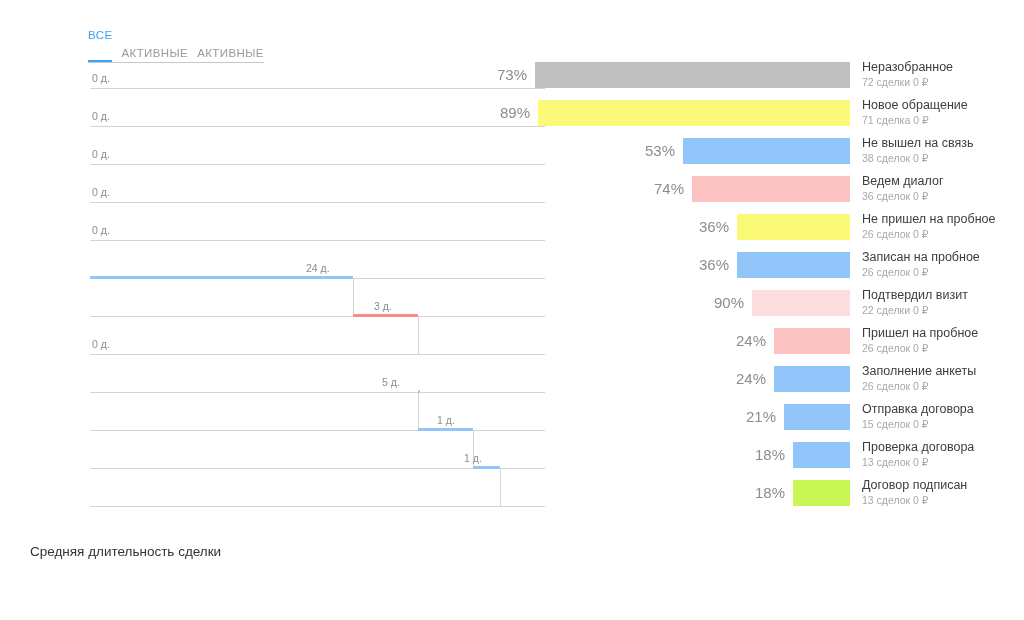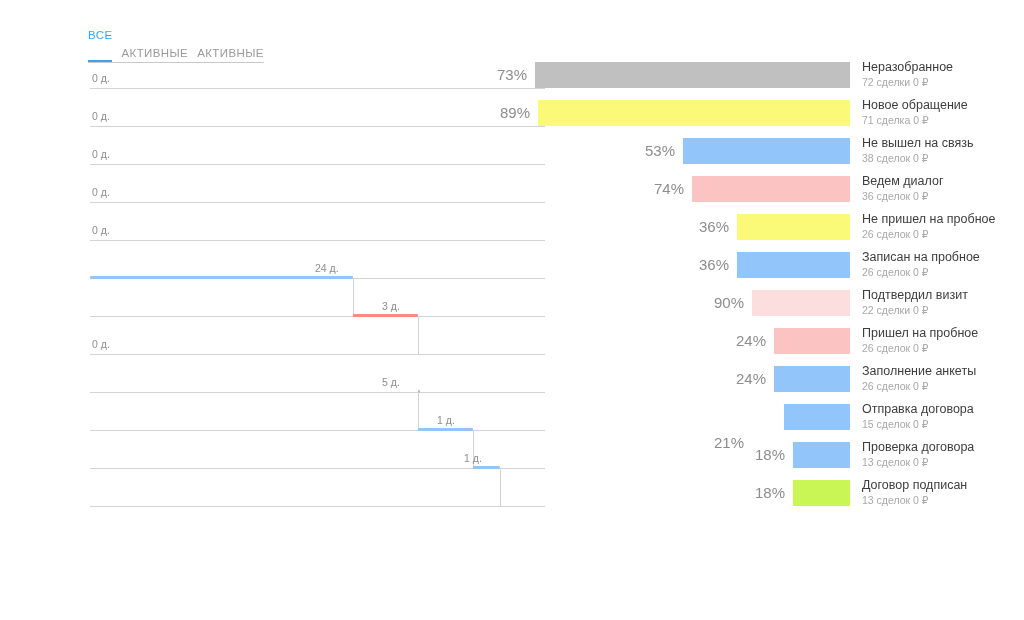--- a/index.html
+++ b/index.html
@@ -202,33 +202,33 @@
       <div class="days" style="left: 92px;">0 д.</div>
       <div class="bar" style="width: 113px; background: rgb(250, 250, 120);"></div>
       <div class="pct" style="left: 675px; width: 54px;">36%</div>
       <div class="stage">
         <div class="stage-name">Не пришел на пробное</div>
         <div class="stage-sub">26 сделок 0 ₽</div>
       </div>
     </div>
     <div class="row" style="top: 190px;">
       <div class="baseline" style="left: 90px; width: 455px;"></div>
-      <div class="days" style="left: 315px;">24 д.</div>
+      <div class="days" style="left: 306px;">24 д.</div>
       <div class="seg" style="left: 90px; width: 263px; background: rgb(146, 197, 250);"></div>
       <div class="riser" style="left: 353px; top: 30px; height: 38px;"></div>
       <div class="bar" style="width: 113px; background: rgb(146, 197, 250);"></div>
       <div class="pct" style="left: 675px; width: 54px;">36%</div>
       <div class="stage">
         <div class="stage-name">Записан на пробное</div>
         <div class="stage-sub">26 сделок 0 ₽</div>
       </div>
     </div>
     <div class="row" style="top: 228px;">
       <div class="baseline" style="left: 90px; width: 455px;"></div>
-      <div class="days" style="left: 382px;">3 д.</div>
+      <div class="days" style="left: 374px;">3 д.</div>
       <div class="seg" style="left: 353px; width: 65px; background: rgb(250, 138, 138);"></div>
       <div class="riser" style="left: 418px; top: 30px; height: 38px;"></div>
       <div class="bar" style="width: 98px; background: rgb(252, 222, 222);"></div>
       <div class="pct" style="left: 690px; width: 54px;">90%</div>
       <div class="stage">
         <div class="stage-name">Подтвердил визит</div>
         <div class="stage-sub">22 сделки 0 ₽</div>
       </div>
     </div>
     <div class="row" style="top: 266px;">
@@ -252,21 +252,21 @@
         <div class="stage-name">Заполнение анкеты</div>
         <div class="stage-sub">26 сделок 0 ₽</div>
       </div>
     </div>
     <div class="row" style="top: 342px;">
       <div class="baseline" style="left: 90px; width: 455px;"></div>
       <div class="days" style="left: 437px;">1 д.</div>
       <div class="seg" style="left: 418px; width: 55px; background: rgb(146, 197, 250);"></div>
       <div class="riser" style="left: 473px; top: 30px; height: 38px;"></div>
       <div class="bar" style="width: 66px; background: rgb(146, 197, 250);"></div>
-      <div class="pct" style="left: 690px; width: 54px; margin-top: 26px;">21%</div>
+      <div class="pct" style="left: 722px; width: 54px;">21%</div>
       <div class="stage">
         <div class="stage-name">Отправка договора</div>
         <div class="stage-sub">15 сделок 0 ₽</div>
       </div>
     </div>
     <div class="row" style="top: 380px;">
       <div class="baseline" style="left: 90px; width: 455px;"></div>
       <div class="days" style="left: 464px;">1 д.</div>
       <div class="seg" style="left: 473px; width: 27px; background: rgb(146, 197, 250);"></div>
       <div class="riser" style="left: 500px; top: 30px; height: 38px;"></div>
@@ -282,13 +282,14 @@
       <div class="bar" style="width: 57px; background: rgb(201, 245, 85);"></div>
       <div class="pct" style="left: 731px; width: 54px;">18%</div>
       <div class="stage">
         <div class="stage-name">Договор подписан</div>
         <div class="stage-sub">13 сделок 0 ₽</div>
       </div>
     </div>
   </div>
 
 <div id="summary">
+  <div id="summary-label">Средняя длительность сделки</div>
 </div>
 
 </body></html>

